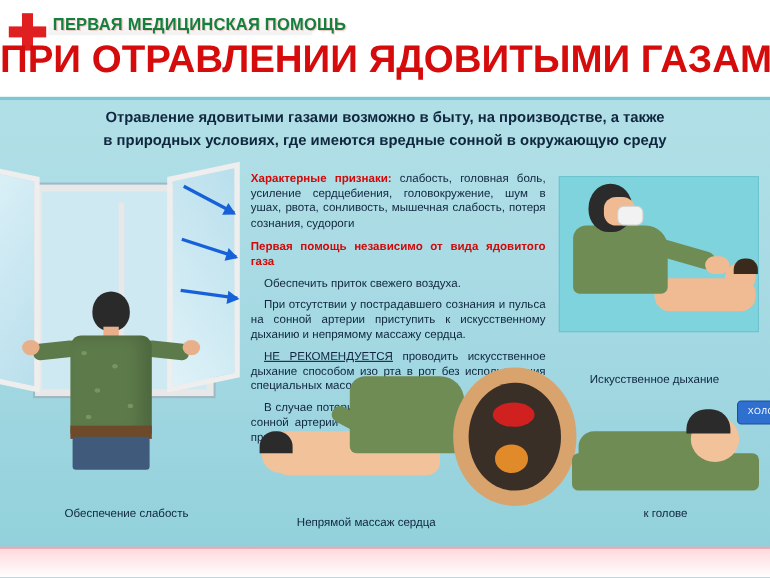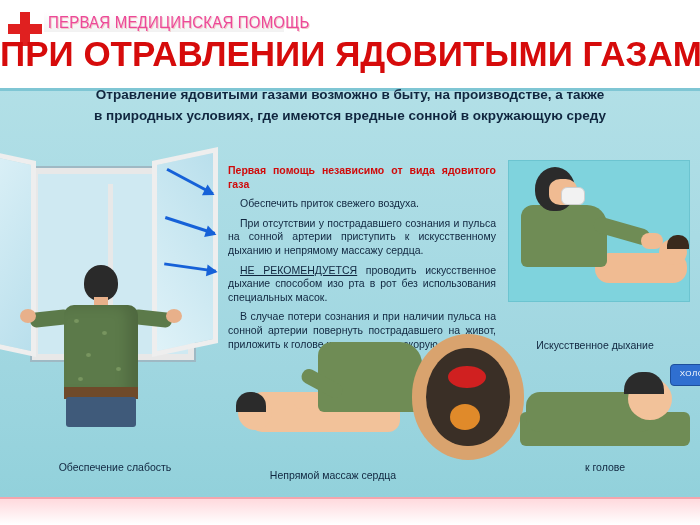--- a/index.html
+++ b/index.html
@@ -21,21 +21,21 @@
   .cross{
     position:absolute;left:8px;top:12px;width:34px;height:34px;
   }
   .cross:before,.cross:after{
     content:"";position:absolute;background:#e02020;
   }
   .cross:before{left:12px;top:0;width:10px;height:34px;}
   .cross:after{left:0;top:12px;width:34px;height:10px;}
   .kicker{
     position:absolute;left:48px;top:14px;
-    font-size:15px;font-weight:normal;color:#ec4899;
+    font-size:15px;font-weight:bold;color:#15803d;
     letter-spacing:.2px;
     transform:scaleY(1.05);
     white-space:nowrap;
     text-shadow:1px 1px 0 #f3c9c9;
   }
   .kicker-band{
     position:absolute;left:44px;top:12px;height:20px;width:240px;
     background:linear-gradient(#ffffff,#f2f2f2);
   }
   .title{
@@ -43,21 +43,21 @@
     font-size:35px;font-weight:bold;color:#d60b0b;
     letter-spacing:0px;
     font-family:"Liberation Sans", sans-serif;
     white-space:nowrap;
   }
   .hdr-rule{
     position:absolute;left:0;top:88px;width:700px;height:3px;background:#7fc6d4;
   }
   
   .intro{
-    position:absolute;left:60px;top:84px;width:580px;
+    position:absolute;left:60px;top:96px;width:580px;
     text-align:center;color:#10263f;font-size:13.5px;line-height:21px;font-weight:bold;
   }
   
   .band{
     position:absolute;left:0;top:150px;width:700px;height:330px;
   }
   
   .window-wrap{position:absolute;left:14px;top:8px;width:190px;height:240px;}
   .win-frame{
     position:absolute;left:18px;top:10px;width:150px;height:180px;
@@ -218,20 +218,25 @@
         <div class="speck" style="left:38px;top:26px"></div>
         <div class="speck" style="left:22px;top:48px"></div>
         <div class="speck" style="left:52px;top:62px"></div>
         <div class="speck" style="left:14px;top:72px"></div>
       </div>
       <div class="mw-belt"></div>
       <div class="mw-legs"></div>
     </div>
 
     <div class="txtcol">
+      <div class="tb">
+        <p>
+          <span class="red-lead">Характерные признаки:</span><span> слабость, головная боль, усиление сердцебиения, головокружение, шум в ушах, рвота, сонливость, мышечная слабость, потеря сознания, судороги</span>
+        </p>
+      </div>
       <div class="tb" style="margin-top:8px;">
         <p class="red-lead">Первая помощь независимо от вида ядовитого газа</p>
         <p class="ind">Обеспечить приток свежего воздуха.</p>
         <p class="ind">При отсутствии у пострадавшего сознания и пульса на сонной артерии приступить к искусственному дыханию и непрямому массажу сердца.</p>
         <p class="ind">
           <span class="u">НЕ РЕКОМЕНДУЕТСЯ</span><span> проводить искусственное дыхание способом изо рта в рот без использования специальных масок.</span>
         </p>
         <p class="ind">В случае потери сознания и при наличии пульса на сонной артерии повернуть пострадавшего на живот, приложить к голове холод, вызвать скорую помощь.</p>
       </div>
     </div>

